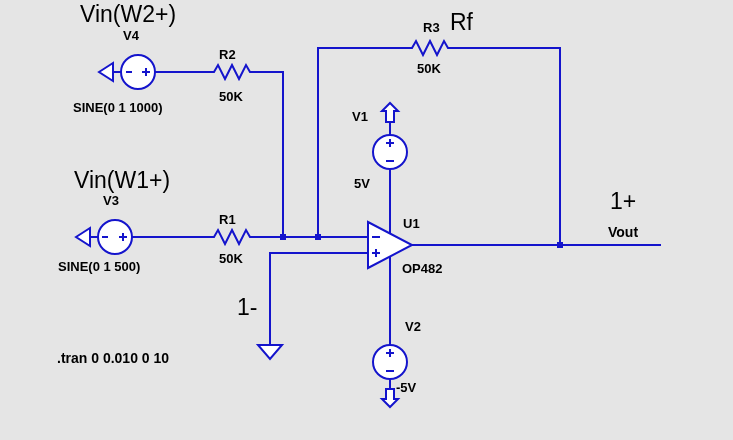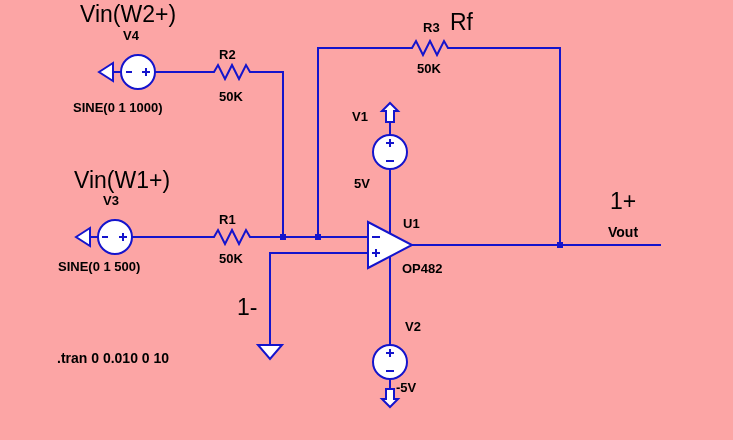--- a/index.html
+++ b/index.html
@@ -1,16 +1,16 @@
 <!DOCTYPE html>
 <html style="--wire: #1414CC; --text: #000000;"><head>
 <meta charset="utf-8">
 <style>
   html,body{margin:0;padding:0;background:#fff;}
-  .canvas{position:relative;width:733px;height:440px;background:#fca5a5;overflow:hidden;}
+  .canvas{position:relative;width:733px;height:440px;background:#e5e5e5;overflow:hidden;}
   svg{display:block;}
   .wire{stroke:var(--wire,#1414CC);stroke-width:2;fill:none;stroke-linecap:square;}
   .sym{stroke:var(--wire,#1414CC);stroke-width:2;fill:#fff;}
   .mark{stroke:var(--wire,#1414CC);stroke-width:2;fill:none;}
   .dot{fill:var(--wire,#1414CC);stroke:none;}
   text{font-family:"Liberation Sans","DejaVu Sans",sans-serif;fill:var(--text,#000);}
   .t-big{font-size:23px;font-weight:normal;}
   .t-comp{font-size:13px;font-weight:bold;}
   .t-dir{font-size:14px;font-weight:bold;}
 </style>

